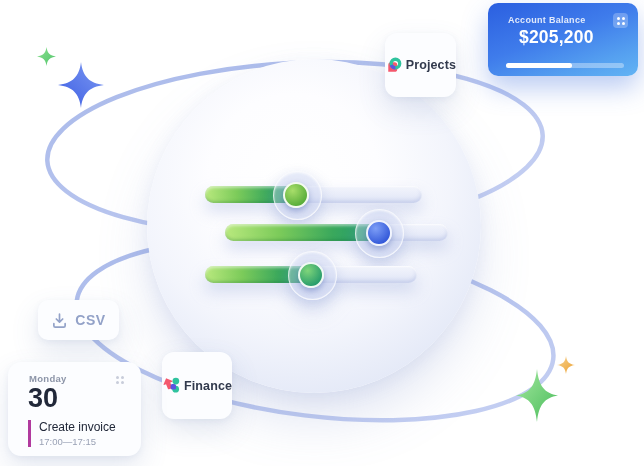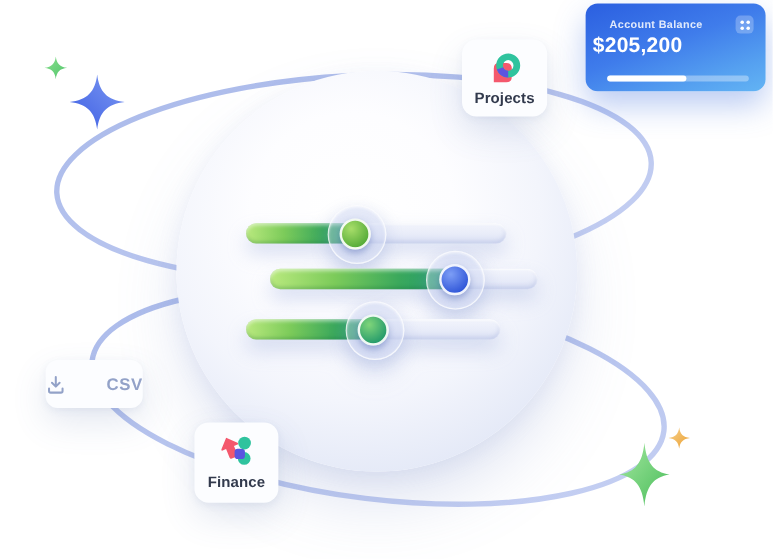--- a/index.html
+++ b/index.html
@@ -26,41 +26,41 @@
   .halo{position:absolute;top:-15px;width:47px;height:47px;border-radius:50%;
     background:rgba(200,210,240,.42);border:1px solid rgba(255,255,255,.75);
     box-shadow:0 6px 14px rgba(130,150,210,.30), inset 0 1px 2px rgba(255,255,255,.6);}
   .thumb{position:absolute;top:-4.5px;width:26px;height:26px;border-radius:50%;
     border:2px solid rgba(255,255,255,.92);box-sizing:border-box;
     box-shadow:0 3px 6px rgba(40,70,160,.35);}
 
   
   .card{position:absolute;background:#fcfdff;border-radius:12px;z-index:5;
     box-shadow:0 12px 28px rgba(90,110,170,.16), 0 2px 6px rgba(90,110,170,.08);}
-  .appcard{display:flex;flex-direction:column;align-items:center;justify-content:center;gap:3px;}
+  .appcard{display:flex;flex-direction:row;align-items:center;justify-content:center;gap:3px;}
   .applabel{font-size:12.5px;font-weight:700;color:#323a4d;letter-spacing:.1px;}
 
   #card-projects{left:385px;top:33px;width:71px;height:64px;}
   #card-home{left:524px;top:110px;width:68px;height:63px;}
   #card-finance{left:162px;top:352px;width:70px;height:67px;align-items:center;}
 
   
   #card-balance{left:488px;top:3px;width:150px;height:73px;border-radius:10px;padding:0;
     background:linear-gradient(160deg,#2b5fe0 0%, #3f7ceb 45%, #55a0f0 78%, #63b4f4 100%);
     box-shadow:0 12px 26px rgba(60,110,220,.35);}
   .bal-label{position:absolute;left:20px;top:12px;font-size:9px;font-weight:600;color:rgba(255,255,255,.85);letter-spacing:.3px;}
-  .bal-amount{position:absolute;left:6px;top:24px;font-size:17.5px;font-weight:700;color:#ffffff;letter-spacing:.2px;}
+  .bal-amount{position:absolute;left:31px;top:24px;font-size:17.5px;font-weight:700;color:#ffffff;letter-spacing:.2px;}
   .bal-menu{position:absolute;right:10px;top:10px;width:15px;height:15px;border-radius:4px;
     background:rgba(255,255,255,.25);display:grid;grid-template-columns:1fr 1fr;place-items:center;padding:2.5px;box-sizing:border-box;}
   .bal-menu i{width:3px;height:3px;border-radius:50%;background:#fff;display:block;}
   .pb-track{position:absolute;left:18px;bottom:8px;width:118px;height:5px;border-radius:3px;background:rgba(255,255,255,.35);}
   .pb-fill{height:5px;border-radius:3px;background:#ffffff;}
 
   
-  #btn-csv{left:38px;top:300px;width:81px;height:40px;border-radius:10px;display:flex;align-items:center;justify-content:space-between;gap:7px;}
+  #btn-csv{left:38px;top:300px;width:81px;height:40px;border-radius:10px;display:flex;align-items:center;justify-content:center;gap:7px;}
   .csv-label{font-size:14px;font-weight:700;color:#93a2c8;letter-spacing:.5px;}
 
   
   #card-calendar{left:8px;top:362px;width:133px;height:94px;border-radius:13px;}
   .cal-day{position:absolute;left:21px;top:11px;font-size:9.5px;font-weight:700;color:#8d95a8;letter-spacing:.3px;}
   .cal-num{position:absolute;left:20px;top:21px;font-size:27px;font-weight:700;color:#212839;}
   .cal-menu{position:absolute;right:12px;top:9px;width:18px;height:18px;display:grid;grid-template-columns:1fr 1fr;place-items:center;padding:4px;box-sizing:border-box;border-radius:5px;}
   .cal-menu i{width:3px;height:3px;border-radius:50%;background:#c8cdda;display:block;}
   .cal-event{position:absolute;left:20px;top:58px;border-left:3px solid #b13a9e;padding-left:8px;}
   .cal-event-title{font-size:12px;font-weight:500;color:#212839;}
@@ -182,14 +182,28 @@
     <span class="applabel">Finance</span>
   </div>
 
   <div class="card" id="btn-csv">
     <svg width="17" height="17" viewBox="0 0 16 16">
       <path d="M8 2 v7 M5 6.6 L8 9.6 L11 6.6 M2.7 11 v2 a1.3 1.3 0 0 0 1.3 1.3 h8 a1.3 1.3 0 0 0 1.3 -1.3 V11" fill="none" stroke="#93a2c8" stroke-width="1.6" stroke-linecap="round" stroke-linejoin="round"></path>
     </svg>
     <span class="csv-label">CSV</span>
   </div>
 
+  <div class="card" id="card-calendar">
+    <span class="cal-day">Monday</span>
+    <span class="cal-menu">
+        <i></i>
+        <i></i>
+        <i></i>
+        <i></i>
+      </span>
+    <span class="cal-num">30</span>
+    <div class="cal-event" style="border-left-color: rgb(177, 58, 158);">
+      <div class="cal-event-title">Create invoice</div>
+      <div class="cal-event-time">17:00—17:15</div>
+    </div>
+  </div>
 
 </div>
 
 </body></html>

